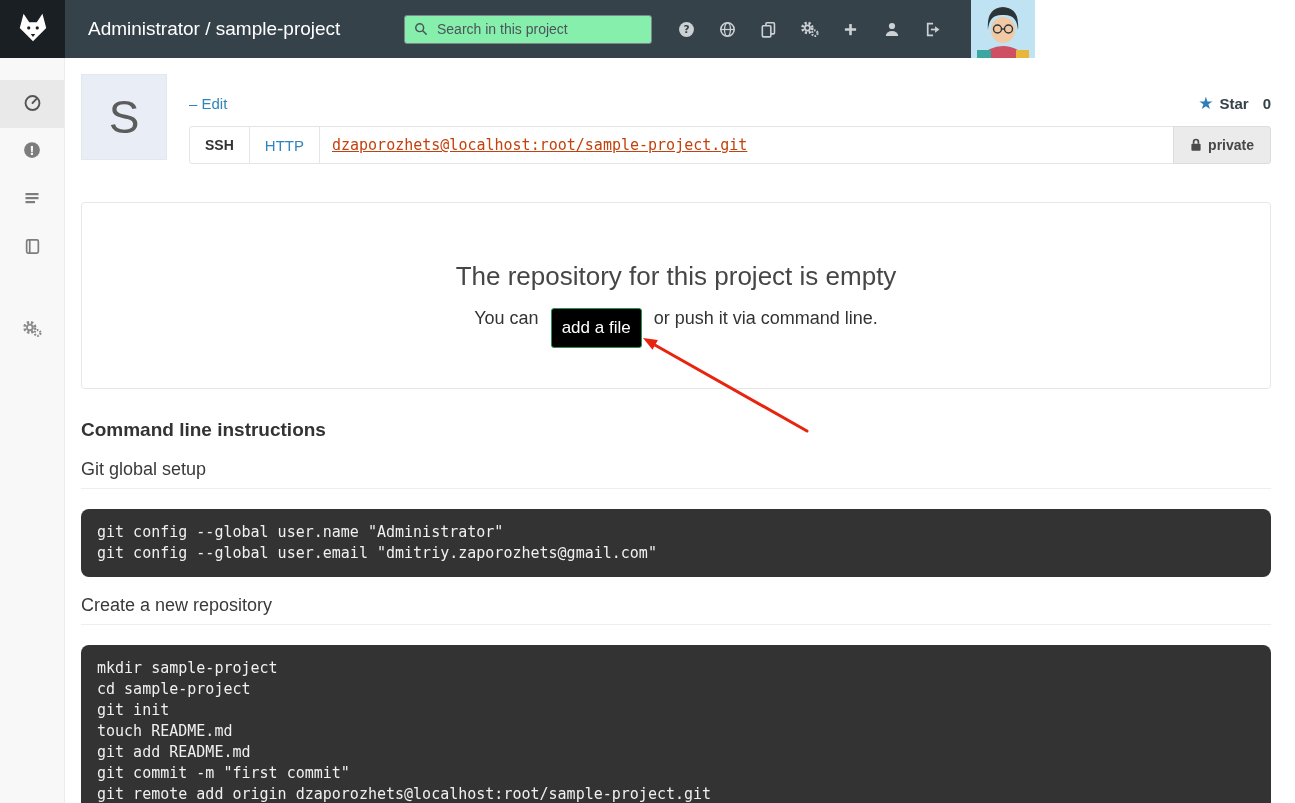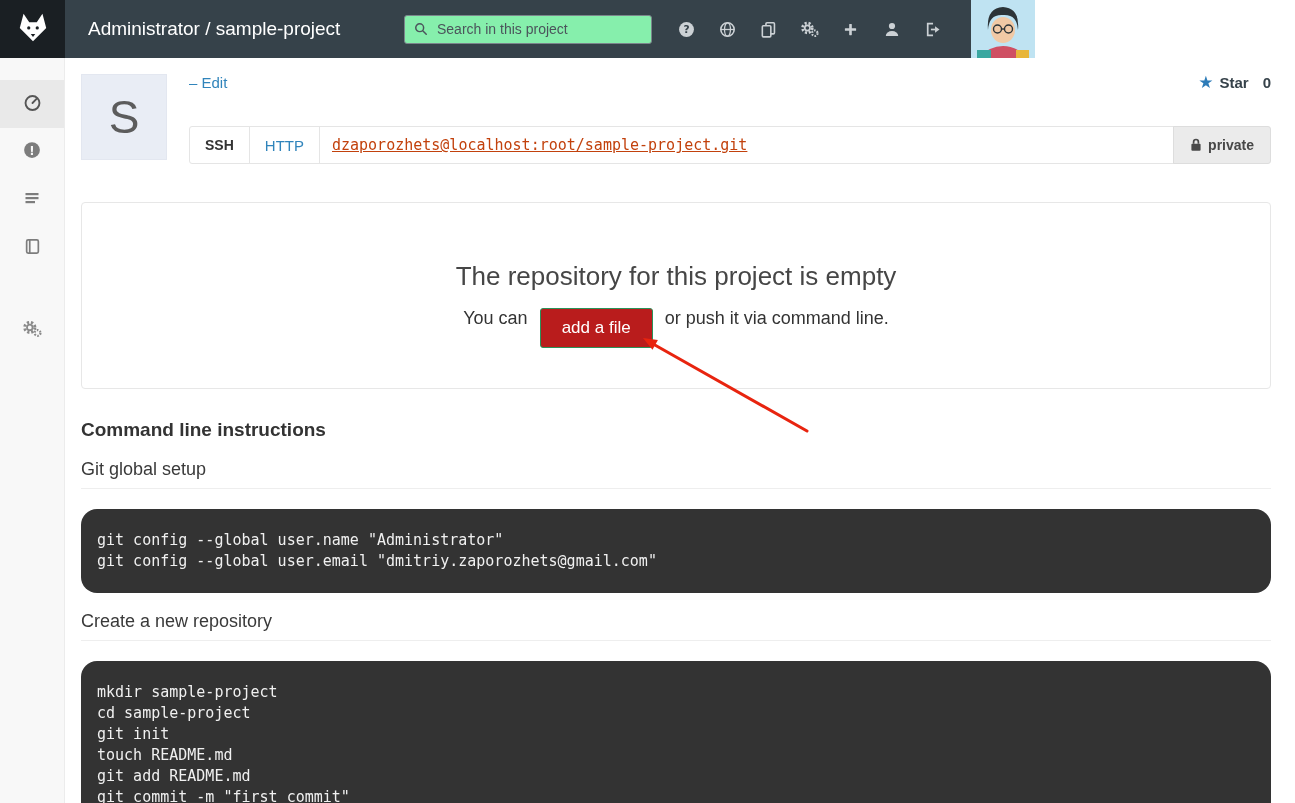--- a/index.html
+++ b/index.html
@@ -37,21 +37,21 @@
   .side-item.settings { margin-top:34px; }
 
   
   .main { position:absolute; top:58px; left:65px; right:0; bottom:0;
     padding:16px 24px 0 16px; overflow:hidden; }
   .header-row { display:flex; }
   .project-avatar { width:86px; height:86px; background:#e9edf5; border:1px solid #e3e7f0;
     display:flex; align-items:center; justify-content:center; font-size:46px;
     color:#5c5c5c; flex:none; }
   .header-right { flex:1; margin-left:22px; min-width:0; }
-  .meta-row { display:flex; align-items:flex-start; height:38px;gap:48px; }
+  .meta-row { display:flex; align-items:flex-end; height:38px;gap:48px; }
   .edit-link { color:#3084bb; font-size:15px; text-decoration:none; cursor:pointer; }
   .star-group { margin-left:auto; display:flex; align-items:center; font-size:15px; }
   .star-icon { color:#2e7cb8; font-size:17px; margin-right:6px; line-height:1; }
   .star-label { color:#36424a; font-weight:600; cursor:pointer; }
   .star-count { margin-left:14px; color:#36424a; font-weight:600; }
 
   .clone-row { display:flex; margin-top:14px; height:38px; }
   .clone-btn { border:1px solid #e5e5e5; background:#fff; display:flex; align-items:center;
     padding:0 15px; font-size:14px; cursor:pointer; font-family:inherit; }
   .clone-btn.ssh { font-weight:700; color:#333; border-radius:3px 0 0 3px; z-index:2; }
@@ -61,27 +61,27 @@
     padding:0 12px; background:#fff; outline:none; min-width:0;text-decoration:underline; }
   .visibility-badge { border:1px solid #ddd; background:#ebebeb; margin-left:-1px;
     display:flex; align-items:center; padding:0 16px; font-size:14px; font-weight:600;
     color:#474747; border-radius:0 3px 3px 0; gap:6px; }
 
   .empty-well { margin-top:38px; border:1px solid #e7e7e7; border-radius:4px;
     text-align:center; padding:42px 20px 40px; }
   .empty-title { font-size:26px; color:#464646; font-weight:400; margin:16px; }
   .empty-sub { margin-top:16px; font-size:18px; color:#333; display:flex;
     align-items:flex-start; justify-content:center; gap:12px; }
-  .add-file-btn { background:#b91c1c; color:#fff; border:1px solid #2a9259;
-    border-radius:3px; padding:9px 21px; font-size:17px; cursor:pointer; font-family:inherit; }
+  .add-file-btn { background:#000000; color:#fff; border:1px solid #2a9259;
+    border-radius:3px; padding:9px 10px; font-size:17px; cursor:pointer; font-family:inherit; }
 
   .cli-heading { font-size:19px; font-weight:700; color:#333; margin:30px 0 0; }
   .section-title { font-size:18px; color:#3a3a3a; font-weight:400; margin:18px 0 0;
     padding-bottom:8px; border-bottom:1px solid #eee; }
-  .code-block { margin-top:20px; background:#333; border-radius:16px; padding:21px 16px;
+  .code-block { margin-top:20px; background:#333; border-radius:8px; padding:13px 16px;
     color:#f0f0f0; font-family:"DejaVu Sans Mono","Liberation Mono",monospace;
     font-size:15px; line-height:21px; }
   .code-block pre { margin:0; font:inherit; white-space:pre; }
 
   .annotation-arrow { position:absolute; left:615px; top:322px; z-index:20;
     pointer-events:none; }
 </style>
 </head>
 <body>
 

